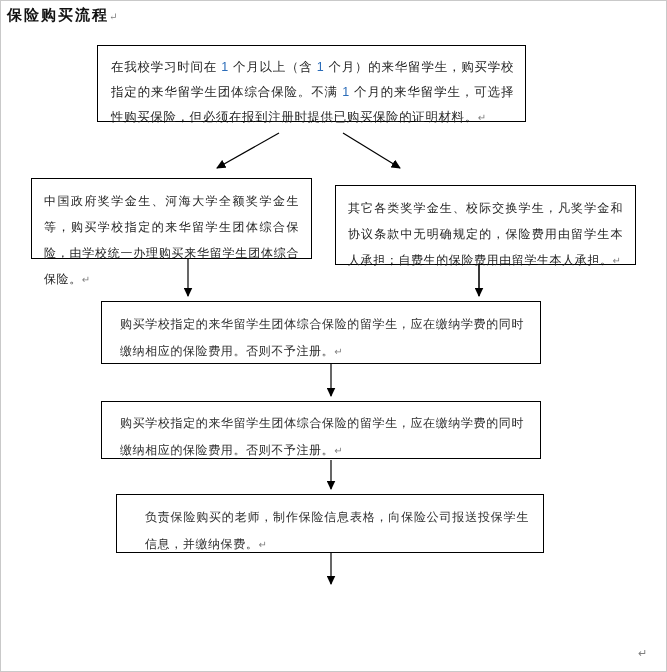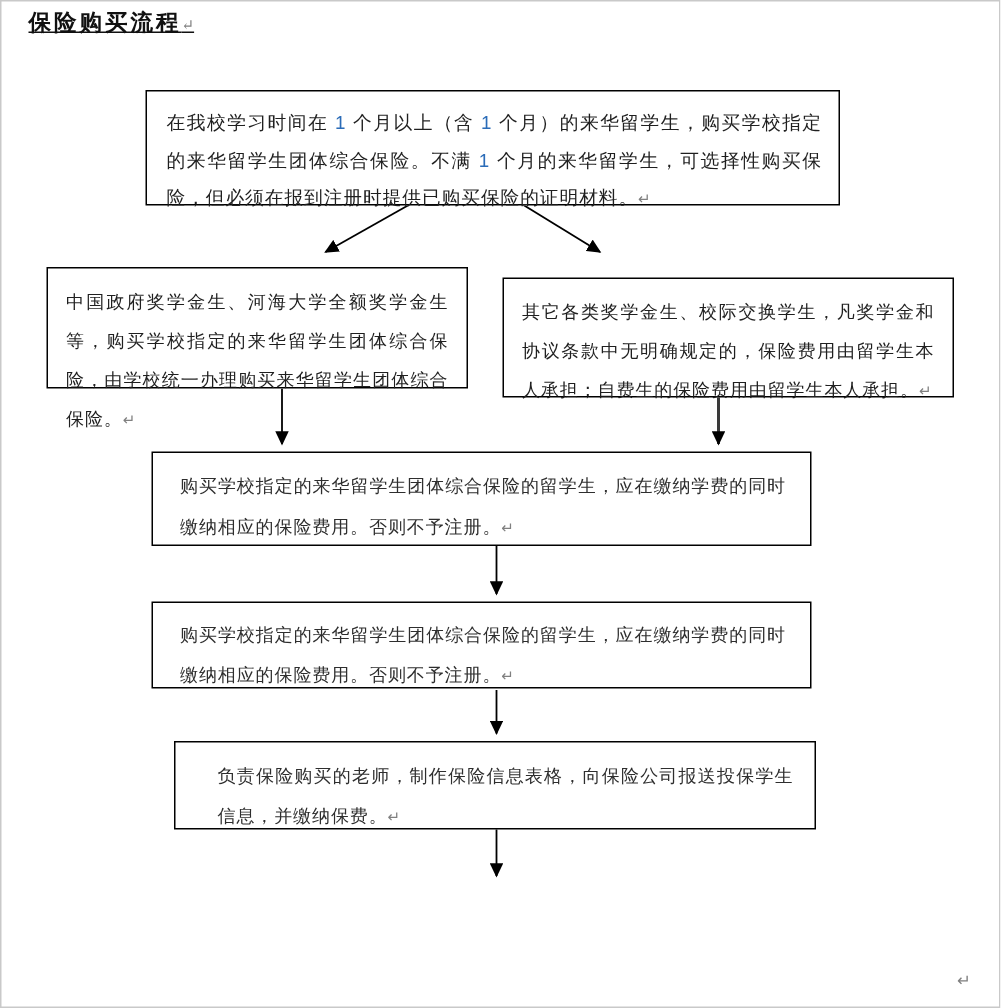--- a/index.html
+++ b/index.html
@@ -7,45 +7,44 @@
     position: relative;
     width: 667px; height: 672px;
     background: #ffffff;
     border: 1px solid #c9c9c9;
     box-sizing: border-box;
     font-family: "Liberation Sans", sans-serif;
     color: #1f1f1f;
     overflow: hidden;
   }
   .title {
-    position: absolute; left: 18px; top: 5px;
+    position: absolute; left: 6px; top: 5px;
     font-size: 15px; font-weight: bold; letter-spacing: 2px;
     color: #111111;
     font-family: "Liberation Serif", "DejaVu Serif", serif;
-    text-decoration: underline;
   }
   .title .mark { font-weight: normal; }
   .node {
     position: absolute;
     border: 1px solid #000000;
     box-sizing: border-box;
     background: #ffffff;
     font-size: 12.5px;
     letter-spacing: 0.6px;
     text-align: justify;
     color: #1f1f1f;
   }
   .node p { margin: 0; }
   .seg-n { color: #2b6cb8; }  
   .mark {
     color: #808080;
     font-size: 10px;
     letter-spacing: 0;
   }
-  #box1   { left: 96px;  top: 59px;  width: 463px; height: 77px; padding: 9px 11px 0 13px; line-height: 25px; }
+  #box1   { left: 96px;  top: 44px;  width: 429px; height: 77px; padding: 9px 11px 0 13px; line-height: 25px; }
   #boxL   { left: 30px;  top: 177px; width: 281px; height: 81px; padding: 9px 12px 0 12px; line-height: 26px; font-size: 12px; }
   #boxR   { left: 334px; top: 184px; width: 301px; height: 80px; padding: 9px 12px 0 12px; line-height: 26px; font-size: 12px; }
   #box3   { left: 100px; top: 300px; width: 440px; height: 63px; padding: 9px 16px 0 18px; line-height: 27px; font-size: 12px; color: #2e2e2e; }
   #box4   { left: 100px; top: 400px; width: 440px; height: 58px; padding: 8px 16px 0 18px; line-height: 27px; font-size: 12px; color: #2e2e2e; }
   #box5   { left: 115px; top: 493px; width: 428px; height: 59px; padding: 9px 14px 0 28px; line-height: 27px; font-size: 12px; color: #2e2e2e; font-family: Liberation Serif, serif; }
   #box6   { left: 115px; top: 588px; width: 428px; height: 62px; padding: 9px 14px 0 14px; line-height: 27px; font-size: 12px; color: #2e2e2e; }
   #arrows { position: absolute; left: 0; top: 0; width: 667px; height: 672px; pointer-events: none; }
   #page-end-mark {
     position: absolute; left: 637px; top: 646px;
     color: #808080; font-size: 11px;

